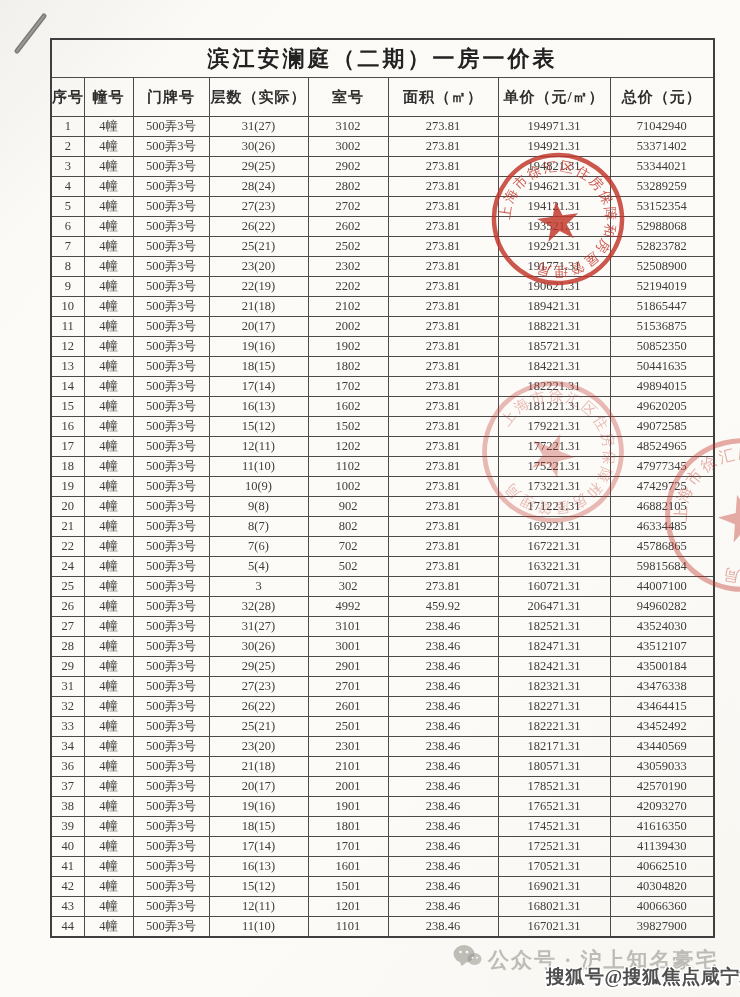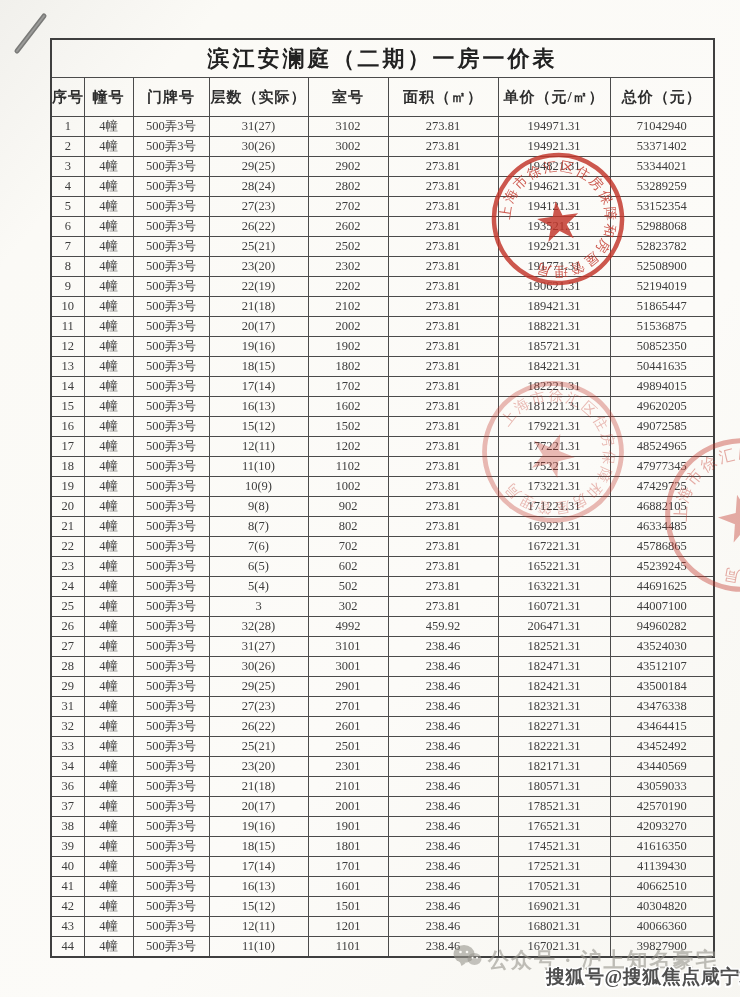--- a/index.html
+++ b/index.html
@@ -301,38 +301,28 @@
           <td>22</td>
           <td>4幢</td>
           <td>500弄3号</td>
           <td>7(6)</td>
           <td>702</td>
           <td>273.81</td>
           <td>167221.31</td>
           <td>45786865</td>
         </tr>
         <tr>
-          <td>23</td>
-          <td>4幢</td>
-          <td>500弄3号</td>
-          <td>6(5)</td>
-          <td>602</td>
-          <td>273.81</td>
-          <td>165221.31</td>
-          <td>45239245</td>
-        </tr>
-        <tr>
           <td>24</td>
           <td>4幢</td>
           <td>500弄3号</td>
           <td>5(4)</td>
           <td>502</td>
           <td>273.81</td>
           <td>163221.31</td>
-          <td>44691625</td>
+          <td>59815684</td>
         </tr>
         <tr>
           <td>25</td>
           <td>4幢</td>
           <td>500弄3号</td>
           <td>3</td>
           <td>302</td>
           <td>273.81</td>
           <td>160721.31</td>
           <td>44007100</td>

